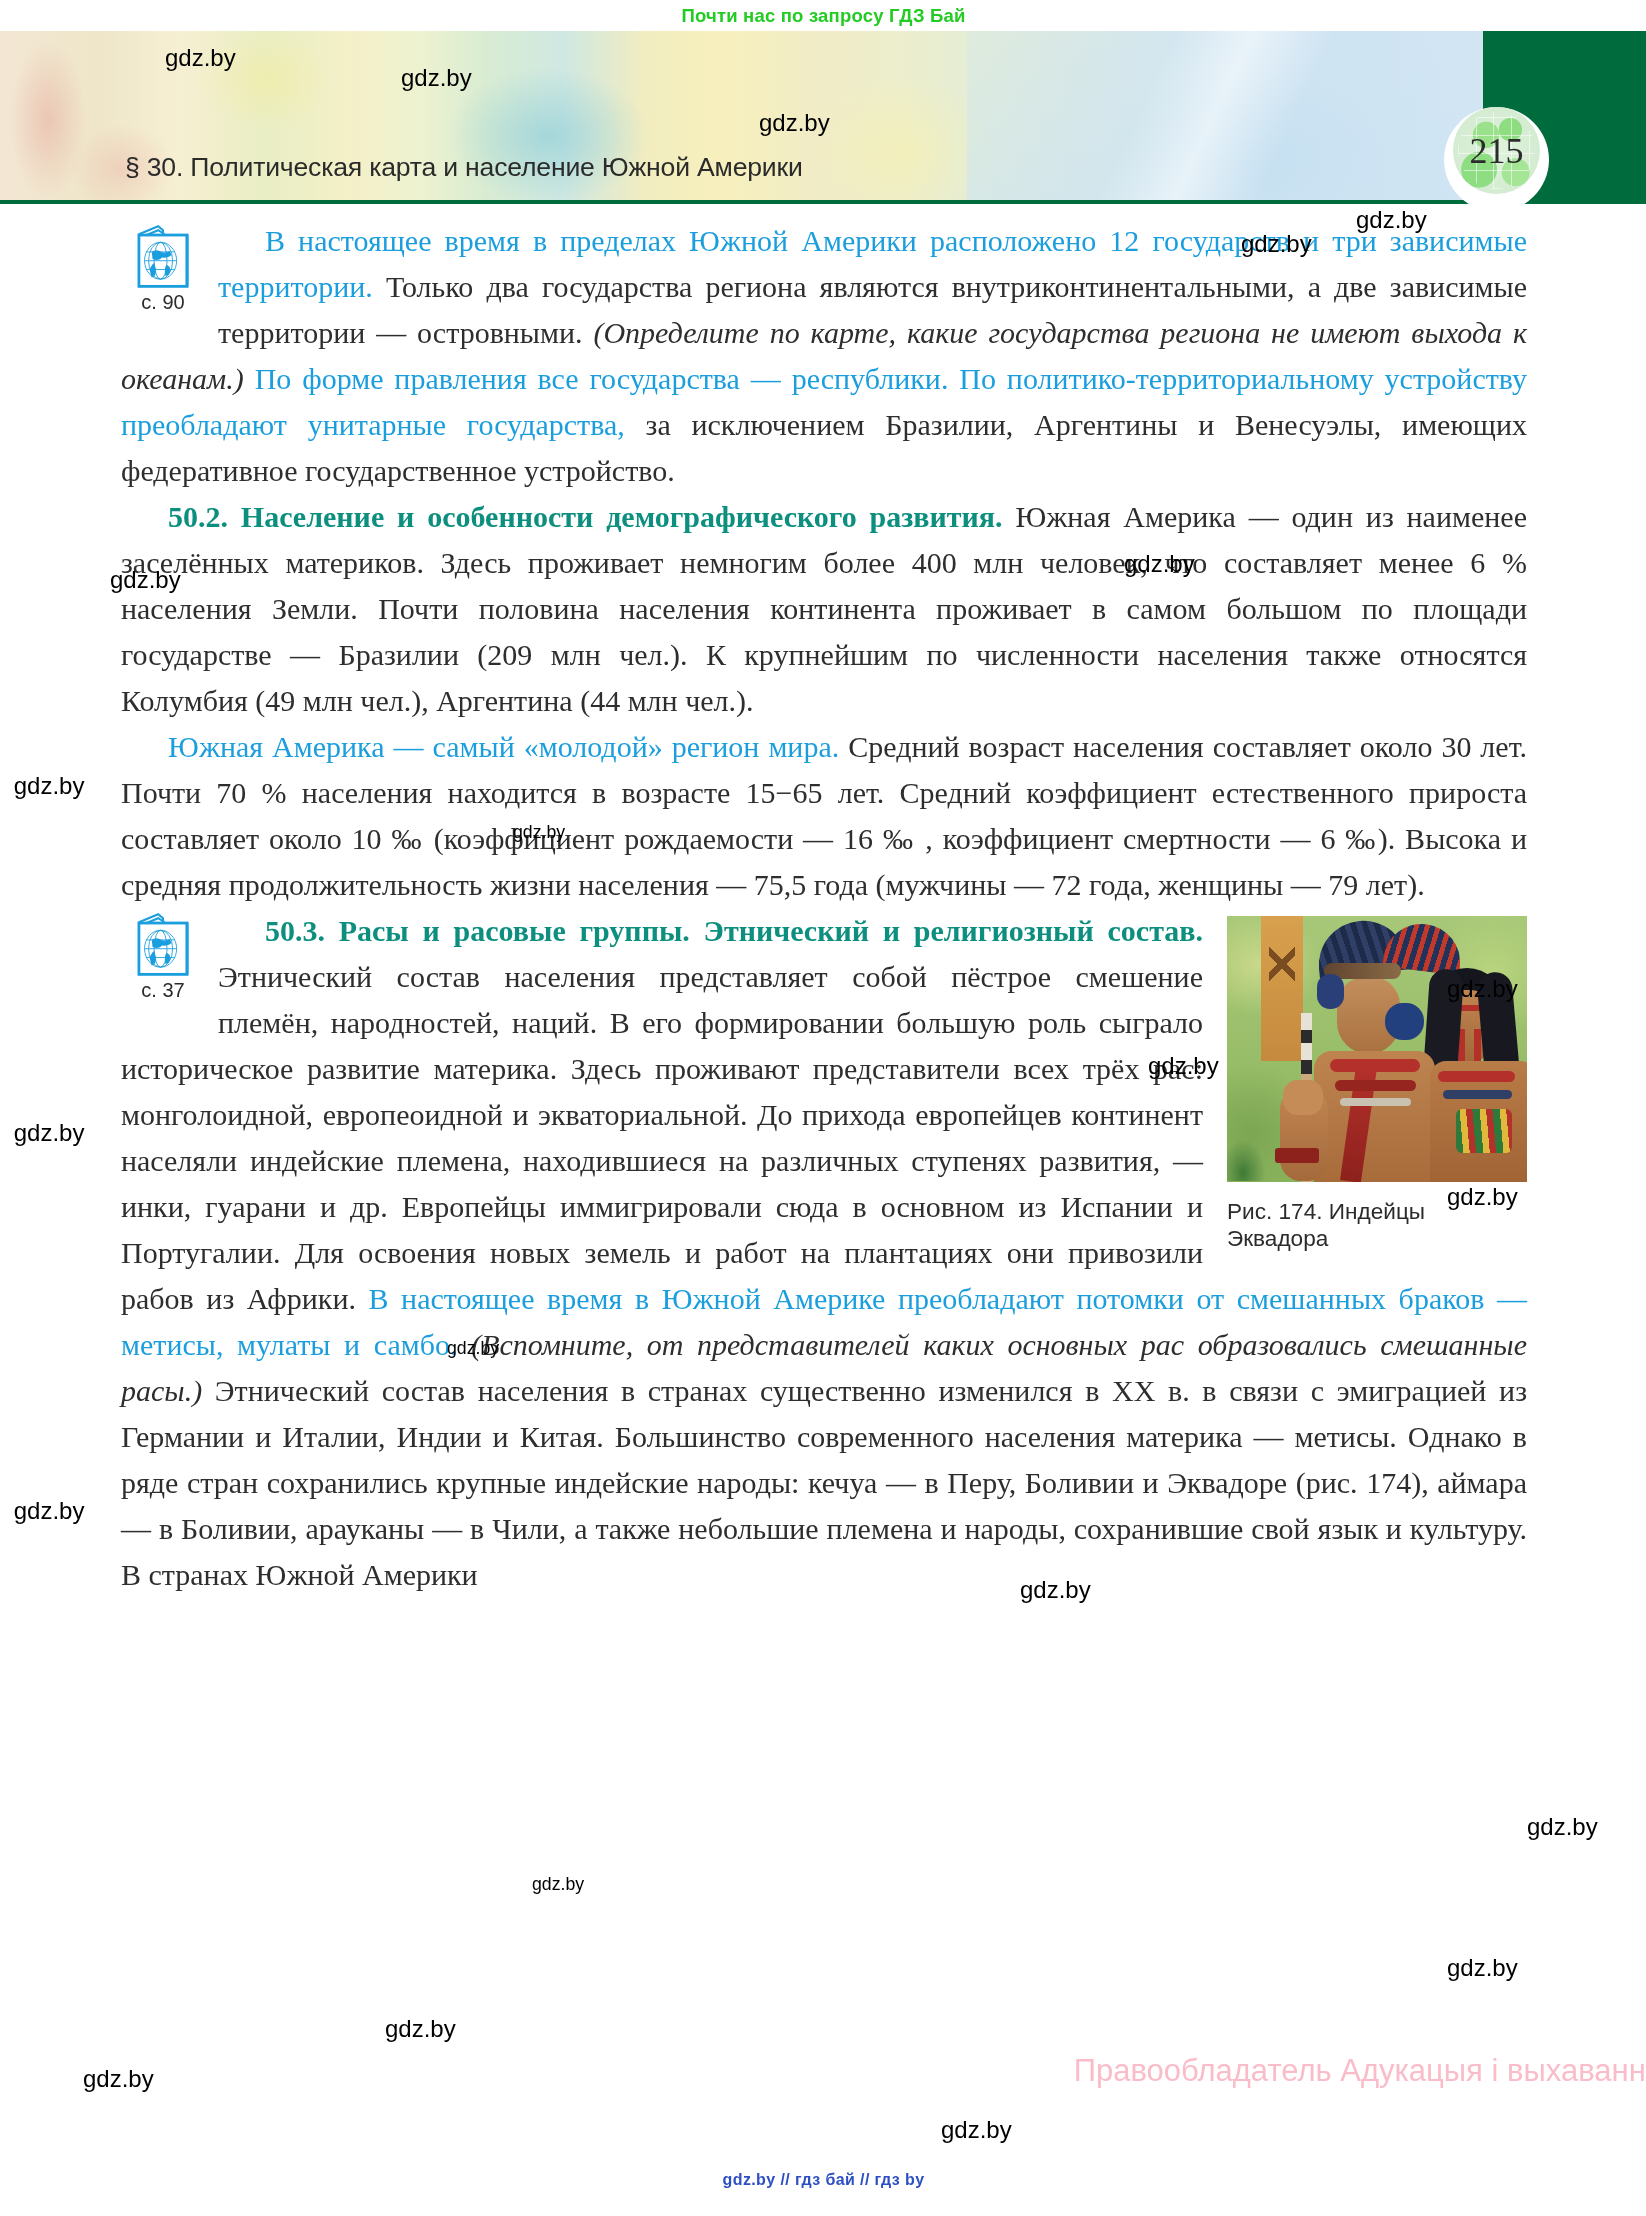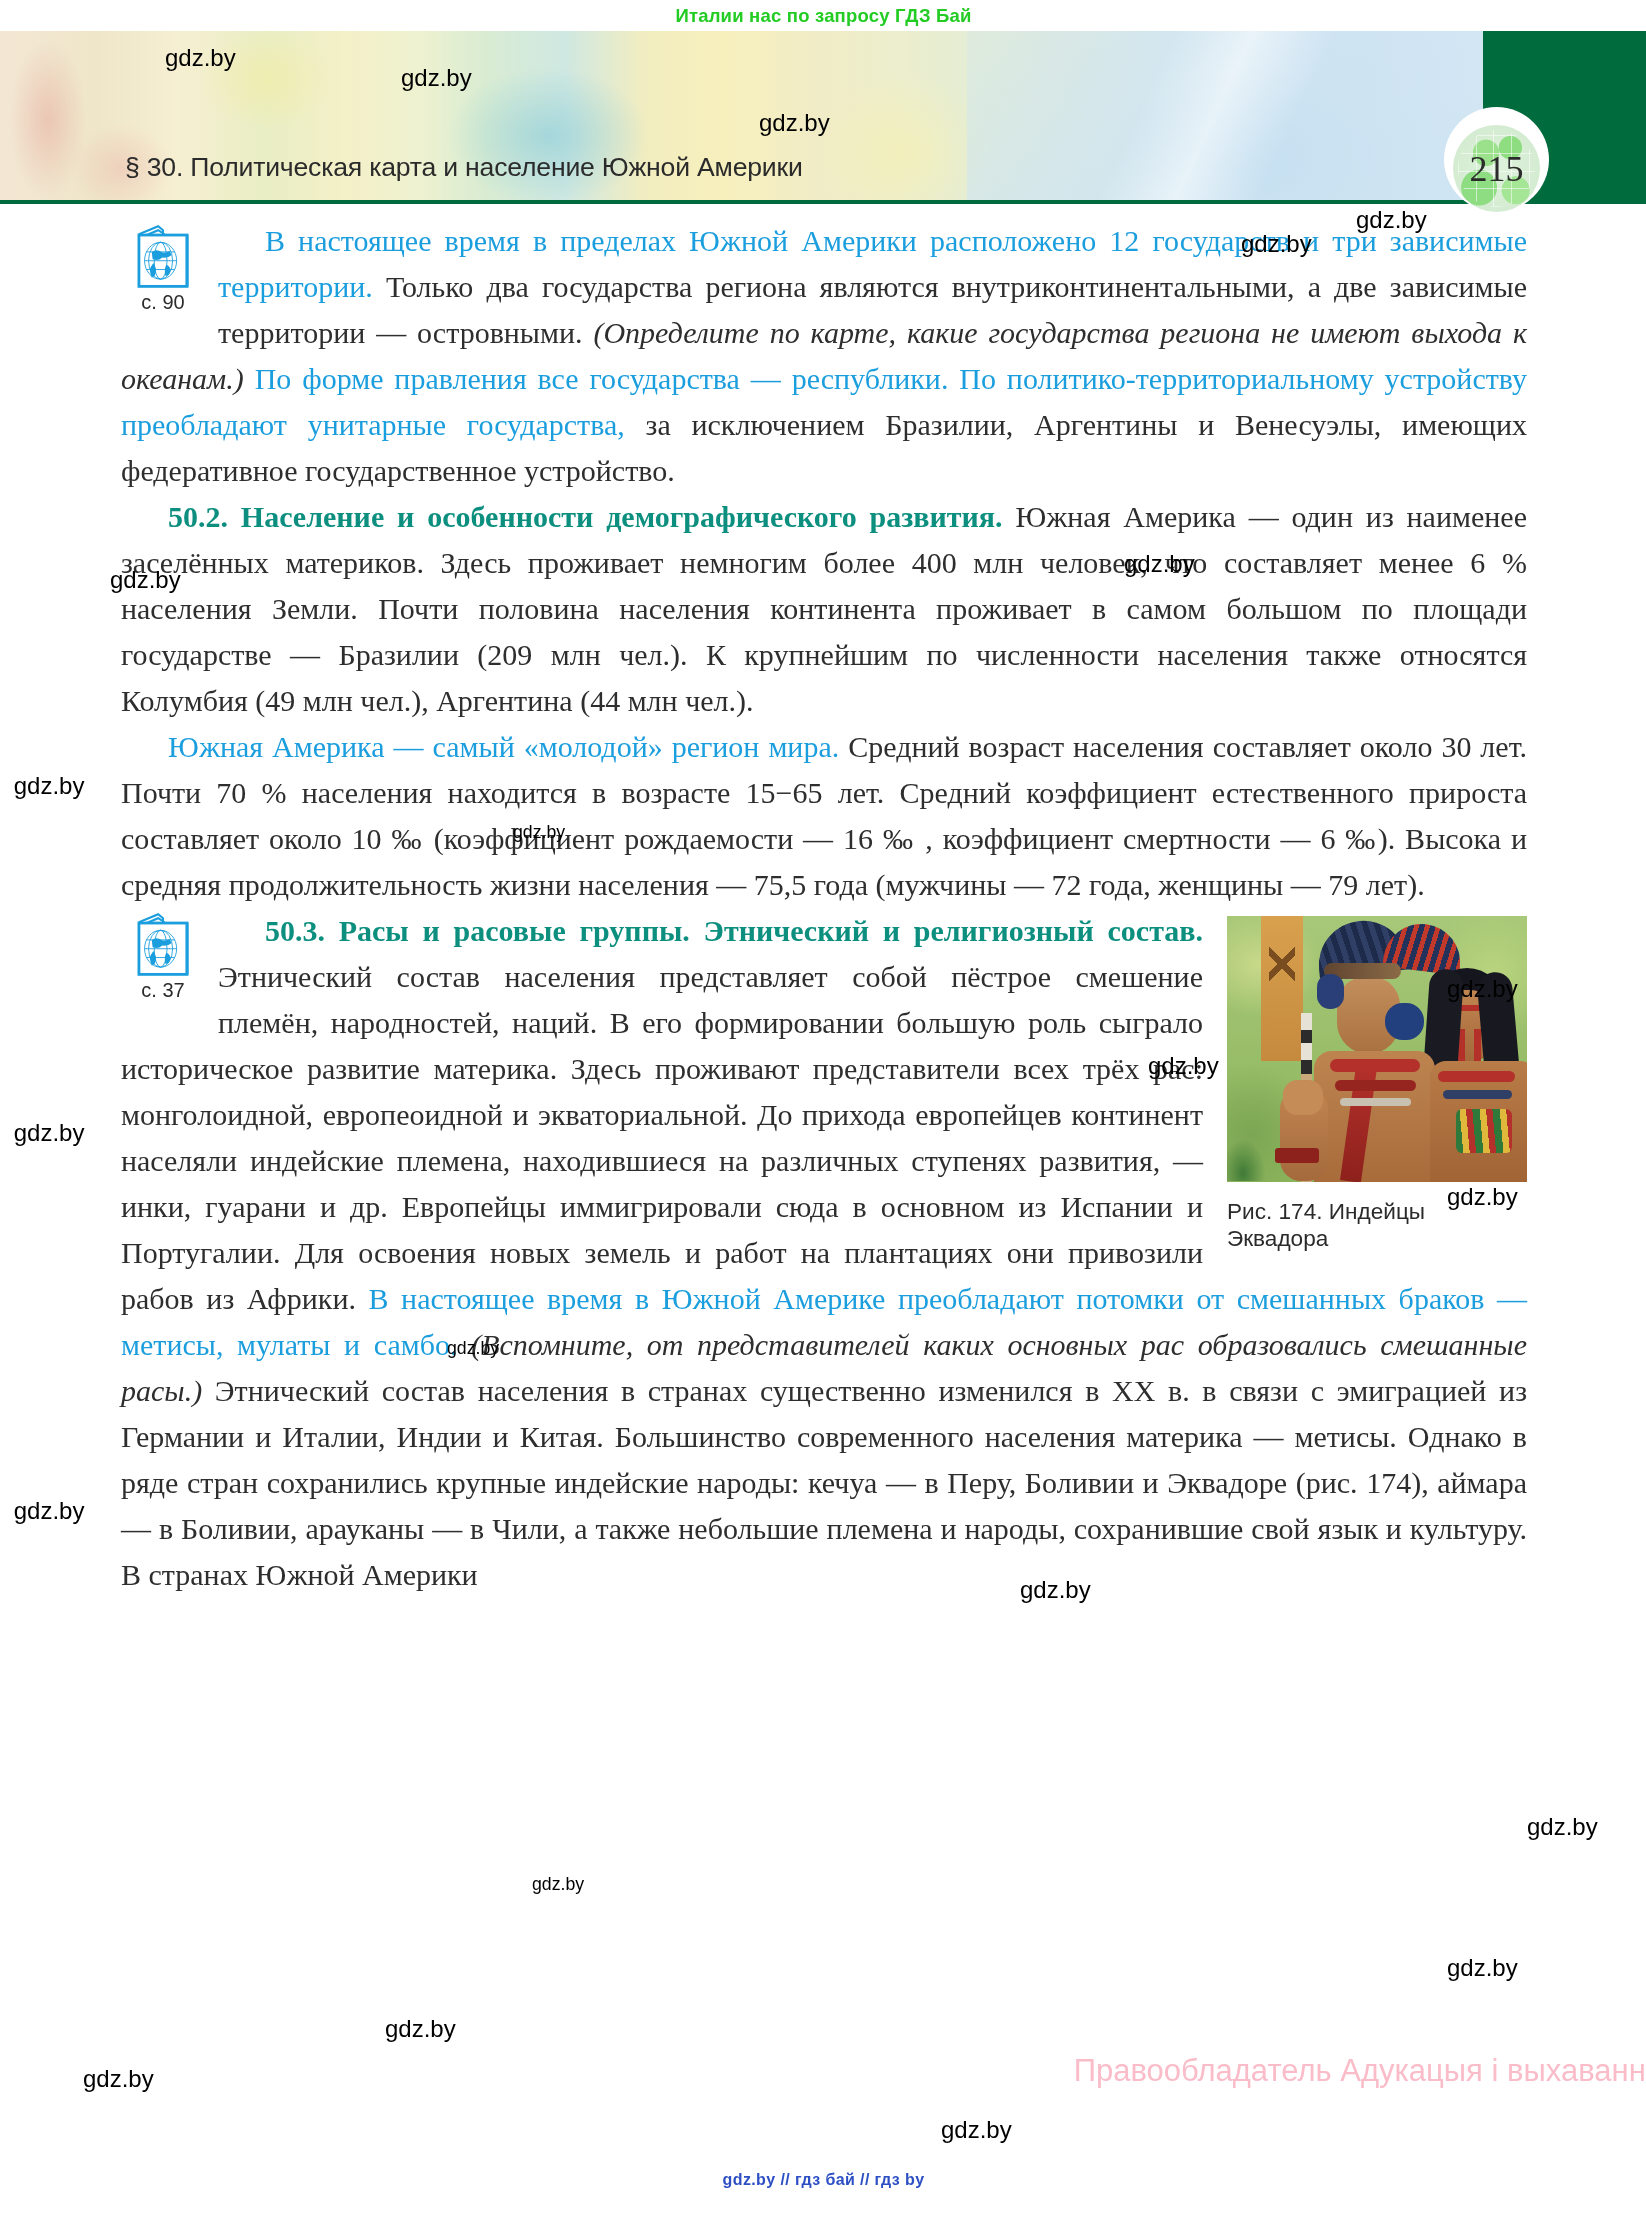--- a/index.html
+++ b/index.html
@@ -83,21 +83,21 @@
     white-space: nowrap;
   }
 
   
   .page-badge {
     position: absolute;
     top: 107px; right: 98px;
     width: 105px; height: 105px;
     border-radius: 50%;
     background: #ffffff;
-    display: flex; align-items: flex-end; justify-content: center;
+    display: flex; align-items: flex-start; justify-content: center;
   }
   .page-badge-inner {
     width: 87px; height: 87px;
     border-radius: 50%;
     background:
       radial-gradient(circle at 38% 32%, #9be08b 0 16%, rgba(155,224,139,0) 17%),
       radial-gradient(circle at 66% 26%, #8edd80 0 13%, rgba(142,221,128,0) 14%),
       radial-gradient(circle at 30% 72%, #8fdd83 0 20%, rgba(143,221,131,0) 21%),
       radial-gradient(circle at 72% 75%, #a5e596 0 15%, rgba(165,229,150,0) 16%),
       radial-gradient(circle at 50% 50%, #dff2dd, #cfe9cc);
@@ -269,21 +269,21 @@
     font-family: "Liberation Sans", sans-serif;
     color: #000000;
     white-space: nowrap;
     pointer-events: none;
   }
 </style>
 </head>
 <body>
 
 <div class="promo-banner">
-  <span>Италии нас по запросу ГДЗ Бай</span>
+  <span>Почти нас по запросу ГДЗ Бай</span>
 </div>
 
 <div class="header-band">
   <div class="header-photo"></div>
 </div>
 <div class="header-green-block"></div>
 <div class="header-rule"></div>
 <div class="header-title">§ 30. Политическая карта и население Южной Америки</div>
 
 <div class="page-badge">

